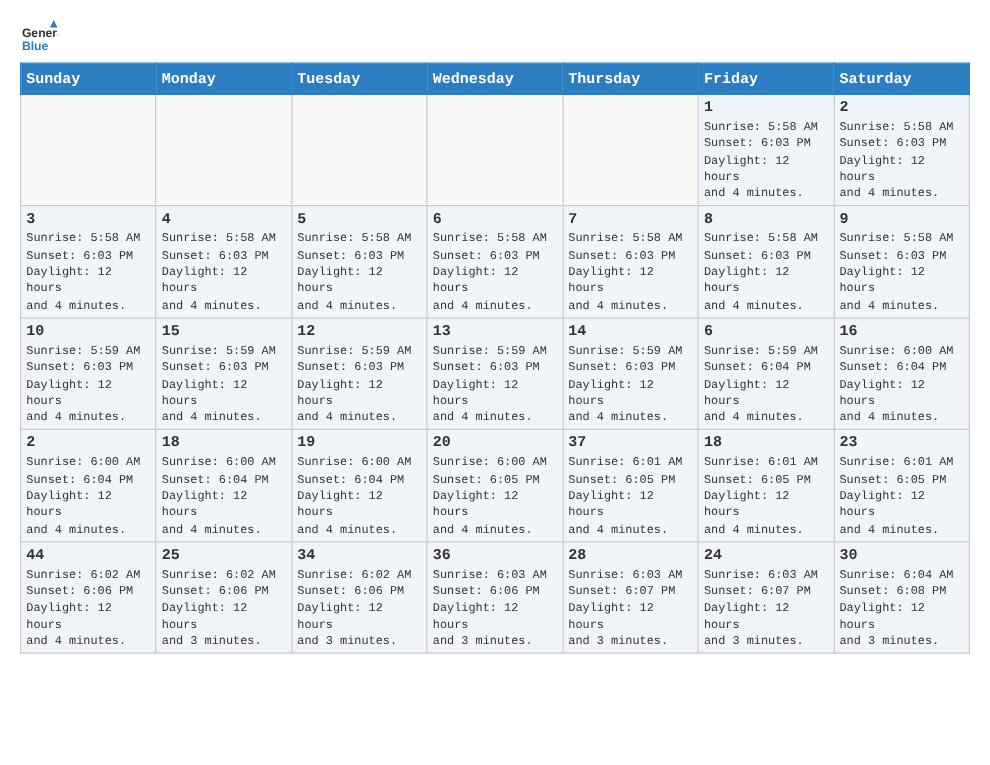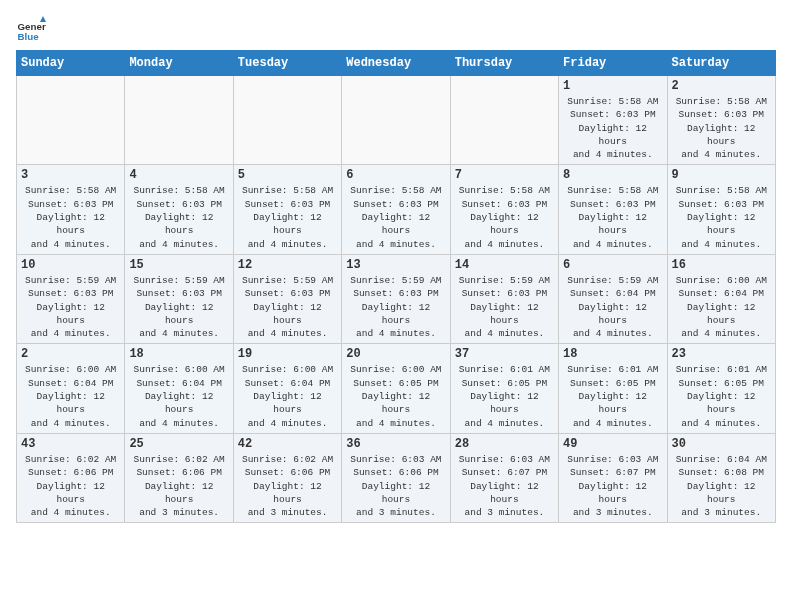--- a/index.html
+++ b/index.html
@@ -70,21 +70,20 @@
     .day-num {
       font-size: 12px;
       font-weight: bold;
       display: block;
       margin-bottom: 2px;
     }
     .day-detail {
       font-size: 9.5px;
       line-height: 1.4;
       color: #333;
-      text-align: center;
     }
     tr:nth-child(even) td:not(.empty) {
       background: #f0f5fa;
     }
   </style>
 </head>
 <body>
 
 <div class="header-area">
   <div class="logo">
@@ -286,56 +285,56 @@
         <td>
           <span class="day-num">23</span>
           <div class="day-detail" style="white-space: pre-line;">Sunrise: 6:01 AM
 Sunset: 6:05 PM
 Daylight: 12 hours
 and 4 minutes.</div>
         </td>
       </tr>
       <tr>
         <td class="alt-row">
-          <span class="day-num">43</span>
+          <span class="day-num">44</span>
           <div class="day-detail" style="white-space: pre-line;">Sunrise: 6:02 AM
 Sunset: 6:06 PM
 Daylight: 12 hours
 and 4 minutes.</div>
         </td>
         <td class="alt-row">
           <span class="day-num">25</span>
           <div class="day-detail" style="white-space: pre-line;">Sunrise: 6:02 AM
 Sunset: 6:06 PM
 Daylight: 12 hours
 and 3 minutes.</div>
         </td>
         <td class="alt-row">
-          <span class="day-num">42</span>
+          <span class="day-num">34</span>
           <div class="day-detail" style="white-space: pre-line;">Sunrise: 6:02 AM
 Sunset: 6:06 PM
 Daylight: 12 hours
 and 3 minutes.</div>
         </td>
         <td class="alt-row">
           <span class="day-num">36</span>
           <div class="day-detail" style="white-space: pre-line;">Sunrise: 6:03 AM
 Sunset: 6:06 PM
 Daylight: 12 hours
 and 3 minutes.</div>
         </td>
         <td class="alt-row">
           <span class="day-num">28</span>
           <div class="day-detail" style="white-space: pre-line;">Sunrise: 6:03 AM
 Sunset: 6:07 PM
 Daylight: 12 hours
 and 3 minutes.</div>
         </td>
         <td class="alt-row">
-          <span class="day-num">49</span>
+          <span class="day-num">24</span>
           <div class="day-detail" style="white-space: pre-line;">Sunrise: 6:03 AM
 Sunset: 6:07 PM
 Daylight: 12 hours
 and 3 minutes.</div>
         </td>
         <td class="alt-row">
           <span class="day-num">30</span>
           <div class="day-detail" style="white-space: pre-line;">Sunrise: 6:04 AM
 Sunset: 6:08 PM
 Daylight: 12 hours

